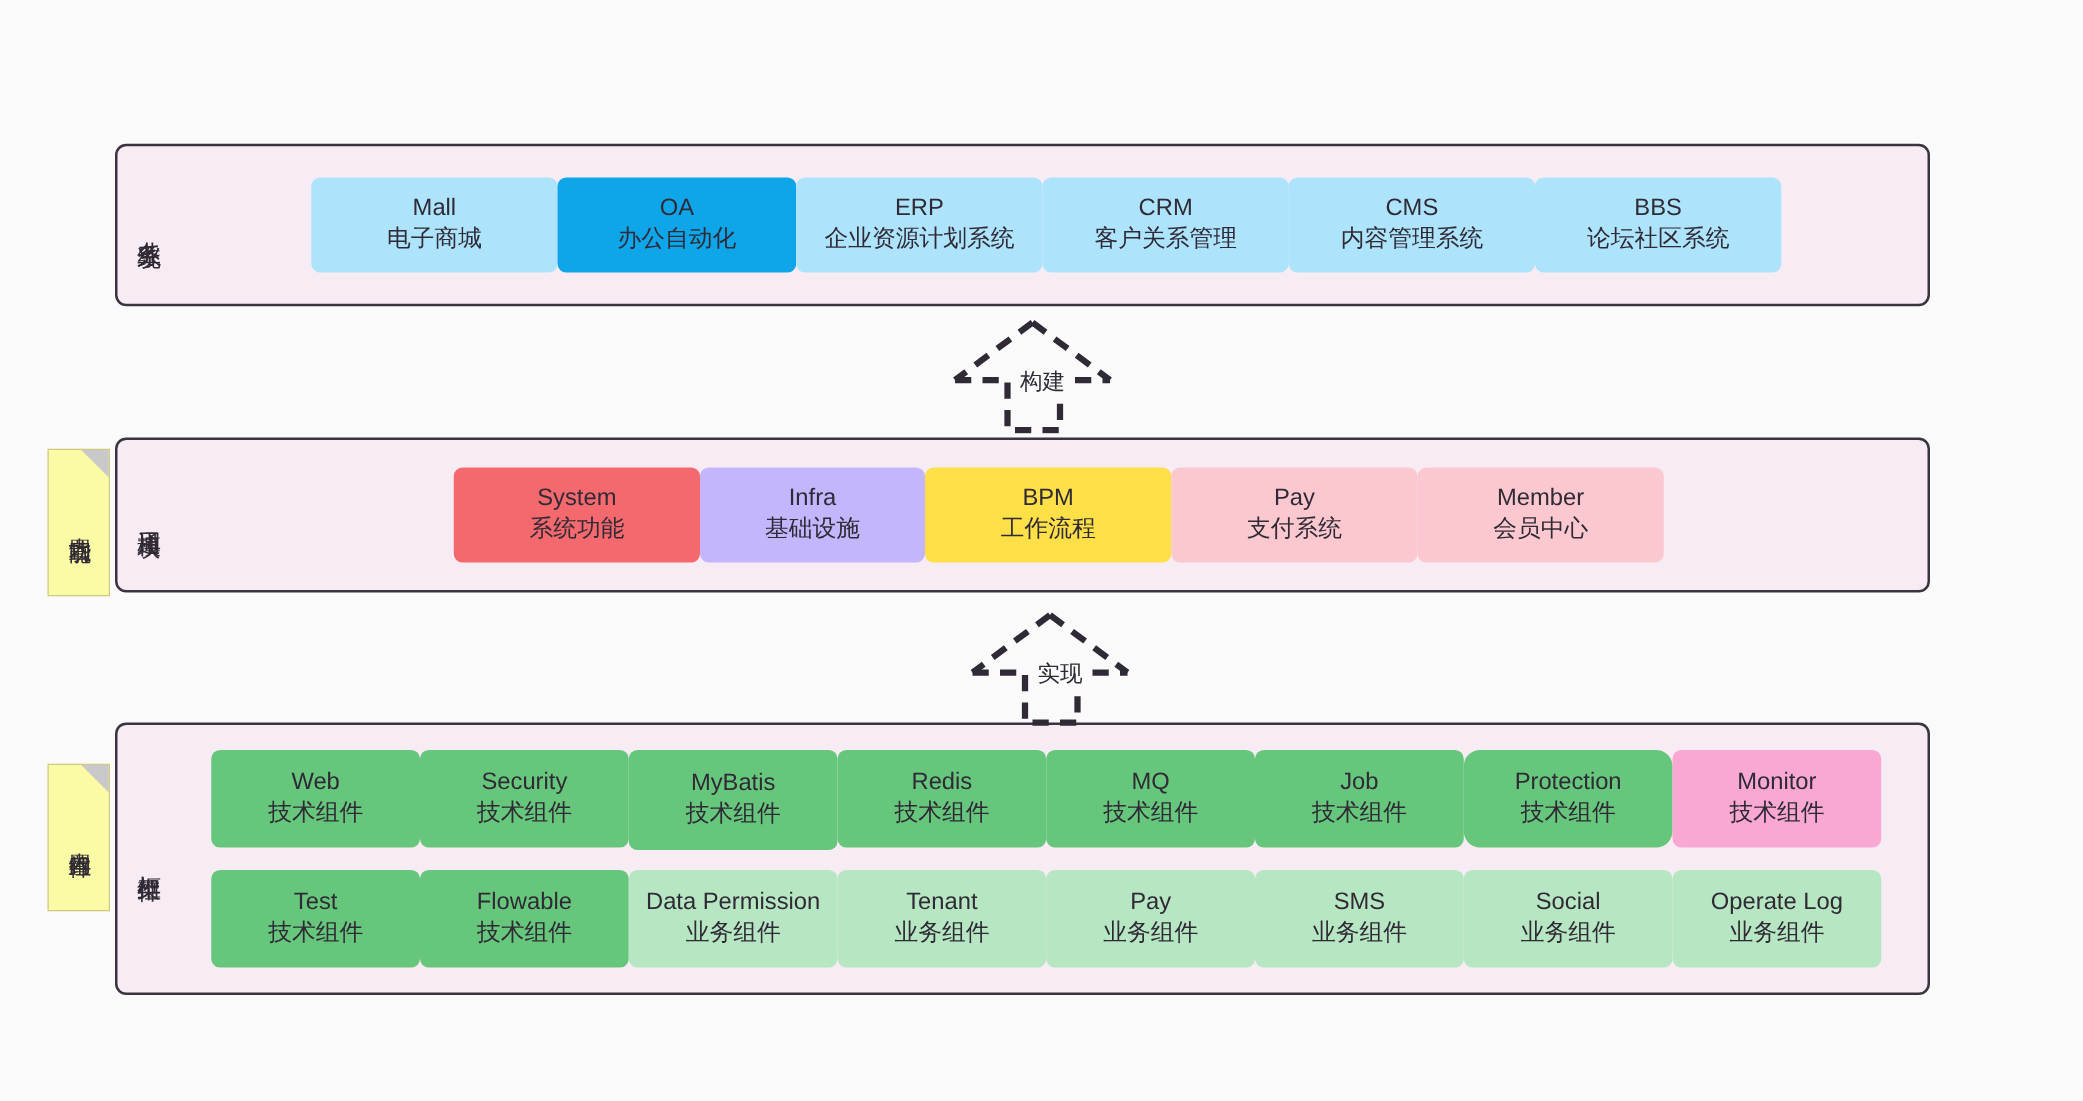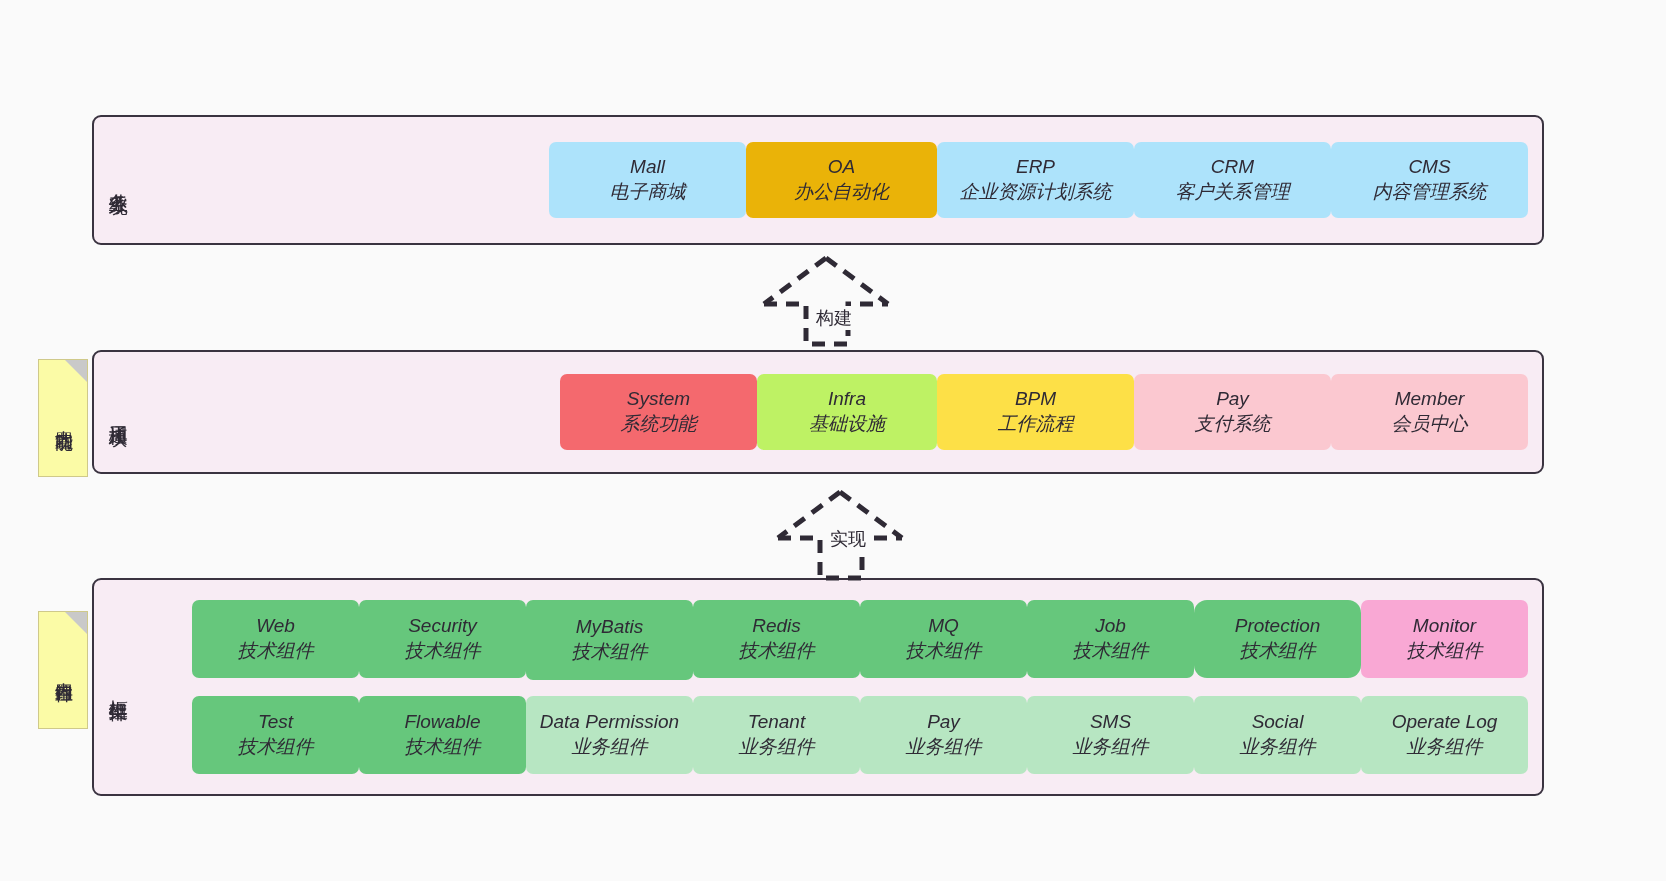--- a/index.html
+++ b/index.html
@@ -45,22 +45,21 @@
     flex: 1 1 auto;
     display: flex;
     flex-direction: column;
     justify-content: center;
     padding: 0 14px 0 4px;
     gap: 16px;
   }
   .row {
     display: flex;
     gap: 0;
-    justify-content: flex-end;
-    font-style: italic;
+    justify-content: center;
   }
 
   
   .box {
     border-radius: 7px;
     box-sizing: border-box;
     display: flex;
     flex-direction: column;
     align-items: center;
     justify-content: center;
@@ -117,63 +116,67 @@
 <body>
 
 <div class="layer" id="layer-0" style="left:92px; top:115px; width:1452px; height:130px;">
   <div class="layer-title">业务系统</div>
   <div class="layer-body">
       <div class="row">
         <div class="box" style="background: rgb(173, 227, 251); width: 197px; height: 76px;">
           <span class="ln">Mall</span>
           <span class="ln">电子商城</span>
         </div>
-        <div class="box" style="background: #eab308; width: 191px; height: 76px;">
+        <div class="box" style="background: #0ea5e9; width: 191px; height: 76px;">
           <span class="ln">OA</span>
           <span class="ln">办公自动化</span>
         </div>
         <div class="box" style="background: rgb(173, 227, 251); width: 197px; height: 76px;">
           <span class="ln">ERP</span>
           <span class="ln">企业资源计划系统</span>
         </div>
         <div class="box" style="background: rgb(173, 227, 251); width: 197px; height: 76px;">
           <span class="ln">CRM</span>
           <span class="ln">客户关系管理</span>
         </div>
         <div class="box" style="background: rgb(173, 227, 251); width: 197px; height: 76px;">
           <span class="ln">CMS</span>
           <span class="ln">内容管理系统</span>
+        </div>
+        <div class="box" style="background: rgb(173, 227, 251); width: 197px; height: 76px;">
+          <span class="ln">BBS</span>
+          <span class="ln">论坛社区系统</span>
         </div>
       </div>
     </div>
 </div>
 
 <div class="connector" style="left:756px; top:252px; width:140px; height:95px;">
   <svg width="140" height="95" viewBox="0 0 140 95">
     <path d="M70 6 L8 52 L8 52" fill="none" stroke="#2f2a35" stroke-width="5" stroke-dasharray="13,9"></path>
     <path d="M70 6 L132 52" fill="none" stroke="#2f2a35" stroke-width="5" stroke-dasharray="13,9"></path>
     <path d="M8 52 L50 52 L50 92 L92 92 L92 52 L132 52" fill="none" stroke="#2f2a35" stroke-width="5" stroke-dasharray="13,9"></path>
   </svg>
 </div>
-<div class="conn-label" style="left:813px; top:306px;">构建</div>
+<div class="conn-label" style="left:813px; top:293px;">构建</div>
 
 <div class="note" style="left:38px; top:359px; width:50px; height:118px;">
   <span>内置功能</span>
   <span class="note-fold"></span>
 </div>
 
 <div class="layer" id="layer-1" style="left:92px; top:350px; width:1452px; height:124px;">
   <div class="layer-title">通用模块</div>
   <div class="layer-body">
       <div class="row">
         <div class="box" style="background: rgb(244, 105, 110); width: 197px; height: 76px; margin-left: 20px;">
           <span class="ln">System</span>
           <span class="ln">系统功能</span>
         </div>
-        <div class="box" style="background: #bef264; width: 180px; height: 76px;">
+        <div class="box" style="background: #c4b5fd; width: 180px; height: 76px;">
           <span class="ln">Infra</span>
           <span class="ln">基础设施</span>
         </div>
         <div class="box" style="background: #fde047; width: 197px; height: 76px;">
           <span class="ln">BPM</span>
           <span class="ln">工作流程</span>
         </div>
         <div class="box" style="background: rgb(251, 200, 208); width: 197px; height: 76px;">
           <span class="ln">Pay</span>
           <span class="ln">支付系统</span>

